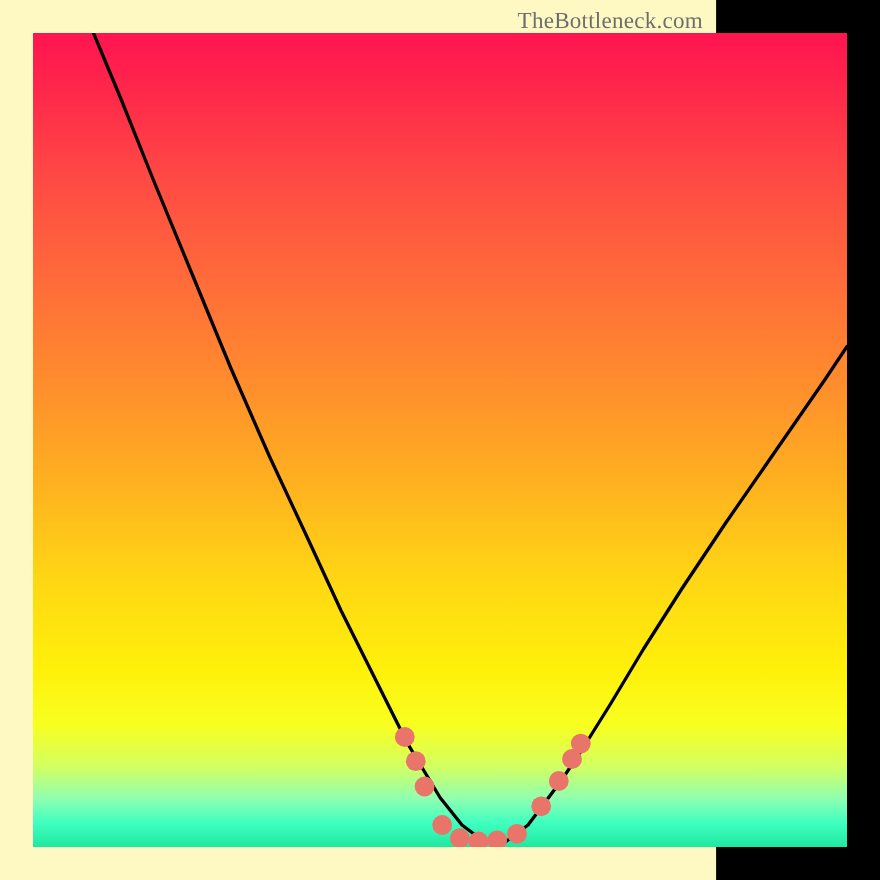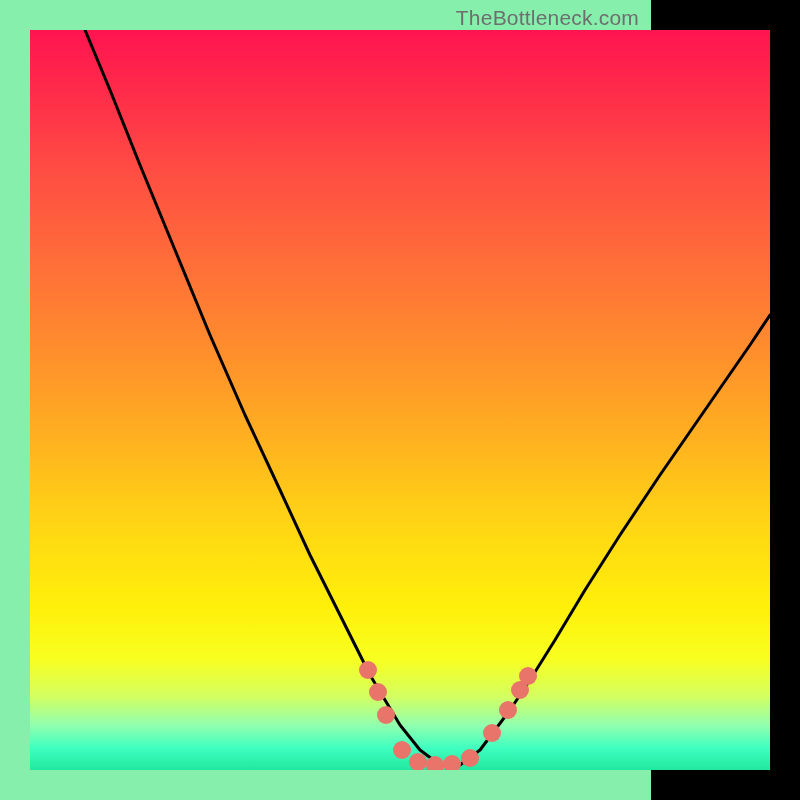--- a/index.html
+++ b/index.html
@@ -8,21 +8,22 @@
     width: 800px;
     height: 800px;
     overflow: hidden;
     background: #000;
     font-family: Arial, Helvetica, sans-serif;
   }
   .frame {
     position: relative;
     width: 651px;
     height: 800px;
-    background: #86efac;
+    background: #fef9c3;
+    font-family: Liberation Serif, serif;
   }
   .plot-area {
     position: absolute;
     left: 30px;
     top: 30px;
     width: 740px;
     height: 740px;
     
     background: linear-gradient(
       to bottom,

